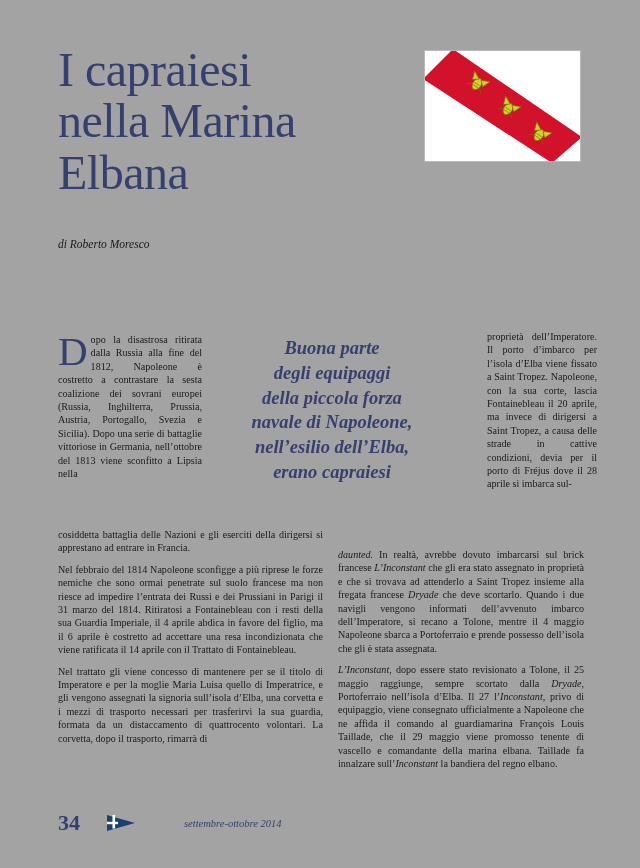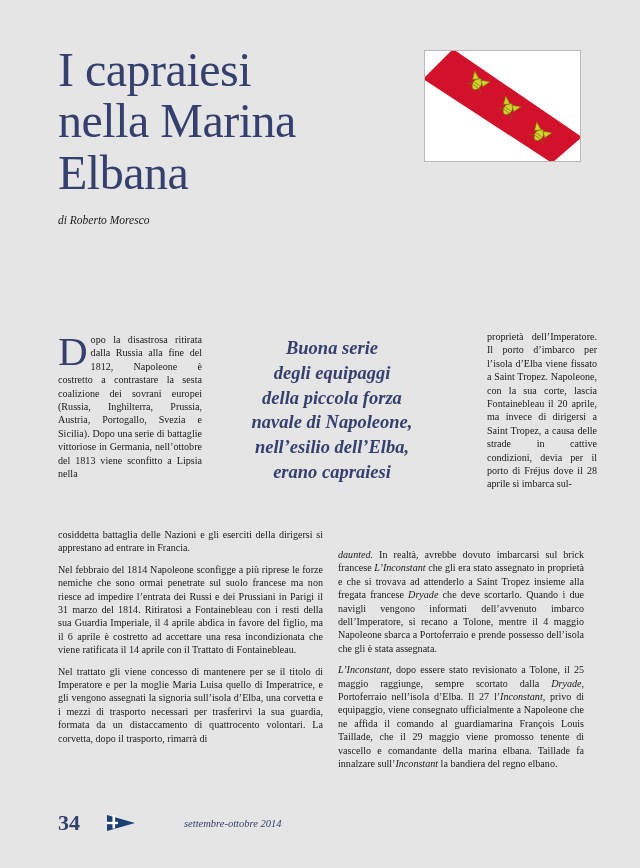--- a/index.html
+++ b/index.html
@@ -12,42 +12,42 @@
     height: 868px;
     position: relative;
     font-family: "Liberation Serif", "DejaVu Serif", serif;
     color: #1a1a1a;
     overflow: hidden;
   }
 
   .page {
     position: absolute;
     inset: 0;
-    background: #e5e5e5;
+    background: #a3a3a3;
   }
 
   
   .title-area {
     position: absolute;
     left: 58px;
     top: 44px;
     width: 340px;
   }
   .headline {
     font-family: "Liberation Serif", "DejaVu Serif", serif;
     font-size: 48px;
     line-height: 1.07;
     font-weight: 400;
     color: #36406e;
     letter-spacing: -0.5px;
     margin: 0;
     white-space: pre-line;
   }
   .byline {
-    margin-top: 16px;
+    margin-top: 40px;
     font-style: italic;
     font-size: 11.5px;
     color: #1a1a1a;
     font-family: "Liberation Serif", "DejaVu Serif", serif;
   }
 
   
   .flag-wrap {
     position: absolute;
     left: 424px;
@@ -196,21 +196,21 @@
           <line x1="-3" y1="2.5" x2="3" y2="2.5" stroke="#7a6a10" stroke-width="0.6"></line>
         </g>
       </g>
     </svg>
   </div>
 
   <div class="col-left">
     <p class="tp dropcap-para"><span class="dropcap">D</span><span>opo la disastrosa ritirata dalla Russia alla fine del 1812, Napoleone è costretto a contrastare la sesta coalizione dei sovrani europei (Russia, Inghilterra, Prussia, Austria, Portogallo, Svezia e Sicilia). Dopo una serie di battaglie vittoriose in Germania, nell’ottobre del 1813 viene sconfitto a Lipsia nella</span></p>
   </div>
 
-  <div class="pullquote">Buona serie
+  <div class="pullquote">Buona parte
 degli equipaggi
 della piccola forza
 navale di Napoleone,
 nell’esilio dell’Elba,
 erano capraiesi</div>
 
   <div class="col-right-top">
     <p class="tp">proprietà dell’Imperatore. Il porto d’imbarco per l’isola d’Elba viene fissato a Saint Tropez. Napoleone, con la sua corte, lascia Fontainebleau il 20 aprile, ma invece di dirigersi a Saint Tropez, a causa delle strade in cattive condizioni, devia per il porto di Fréjus dove il 28 aprile si imbarca sul-</p>
   </div>
 

